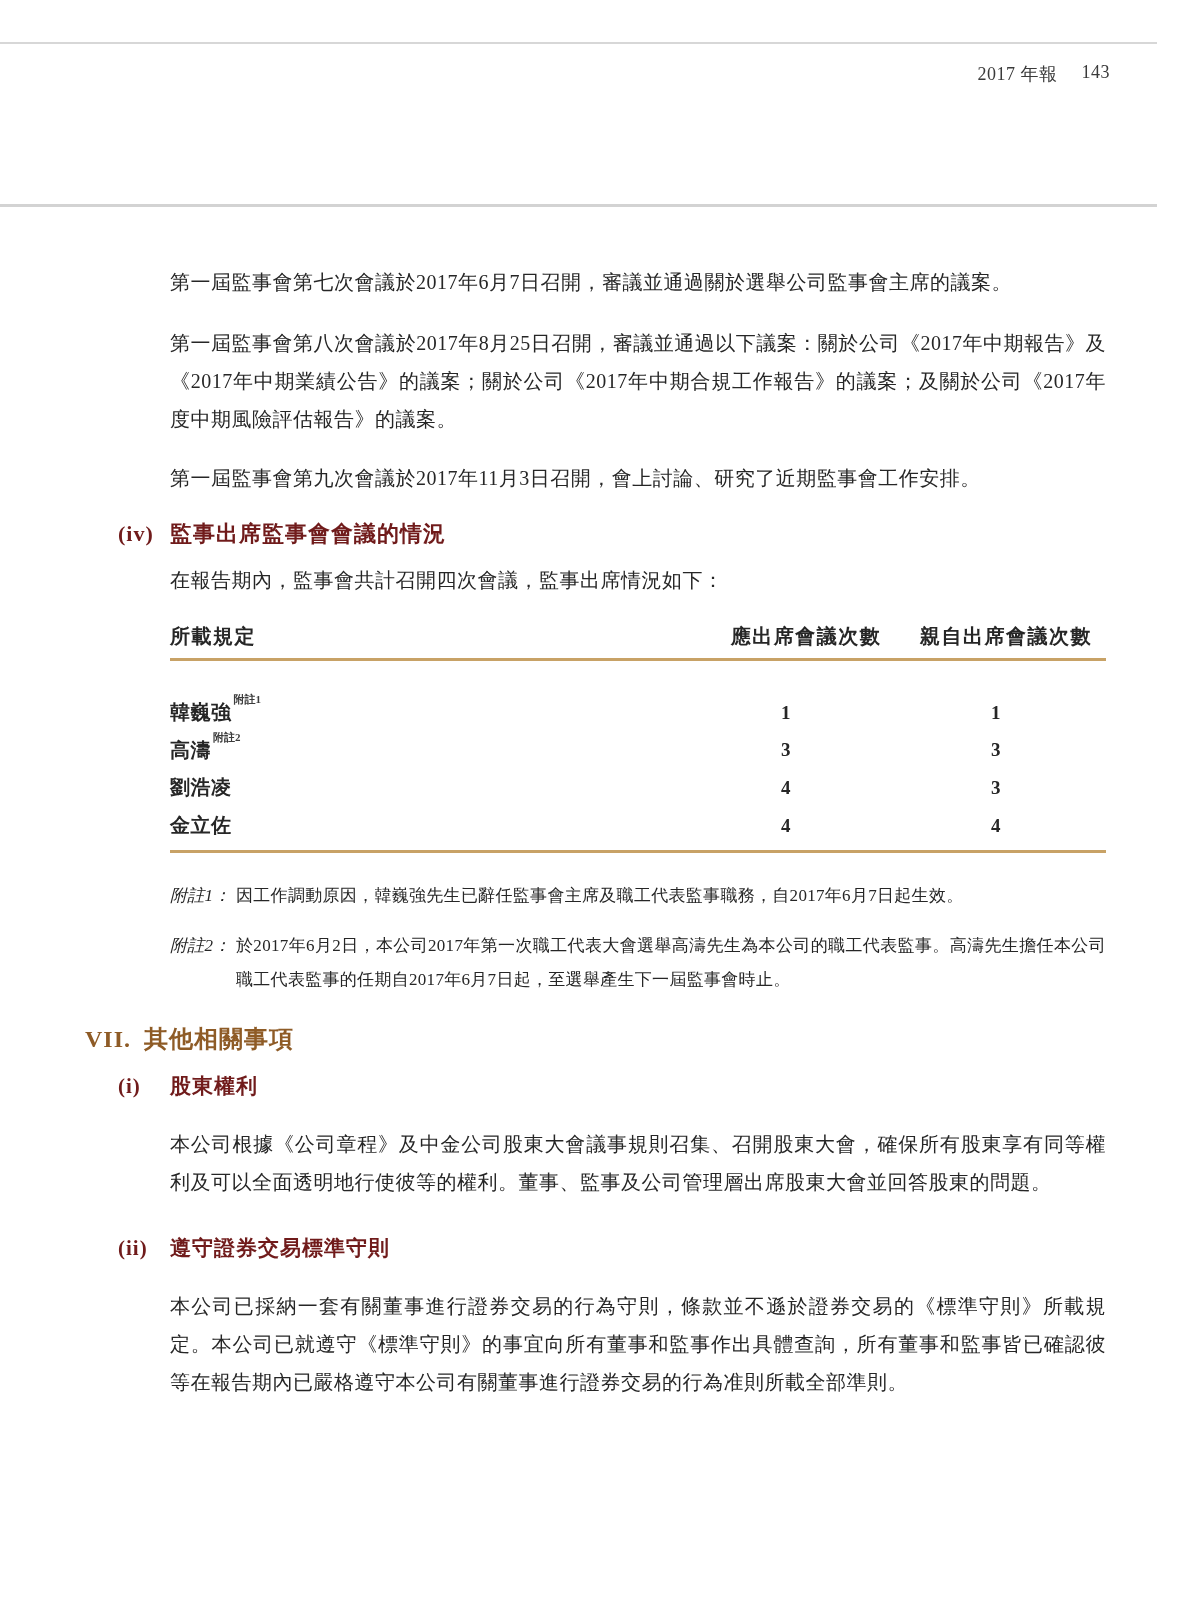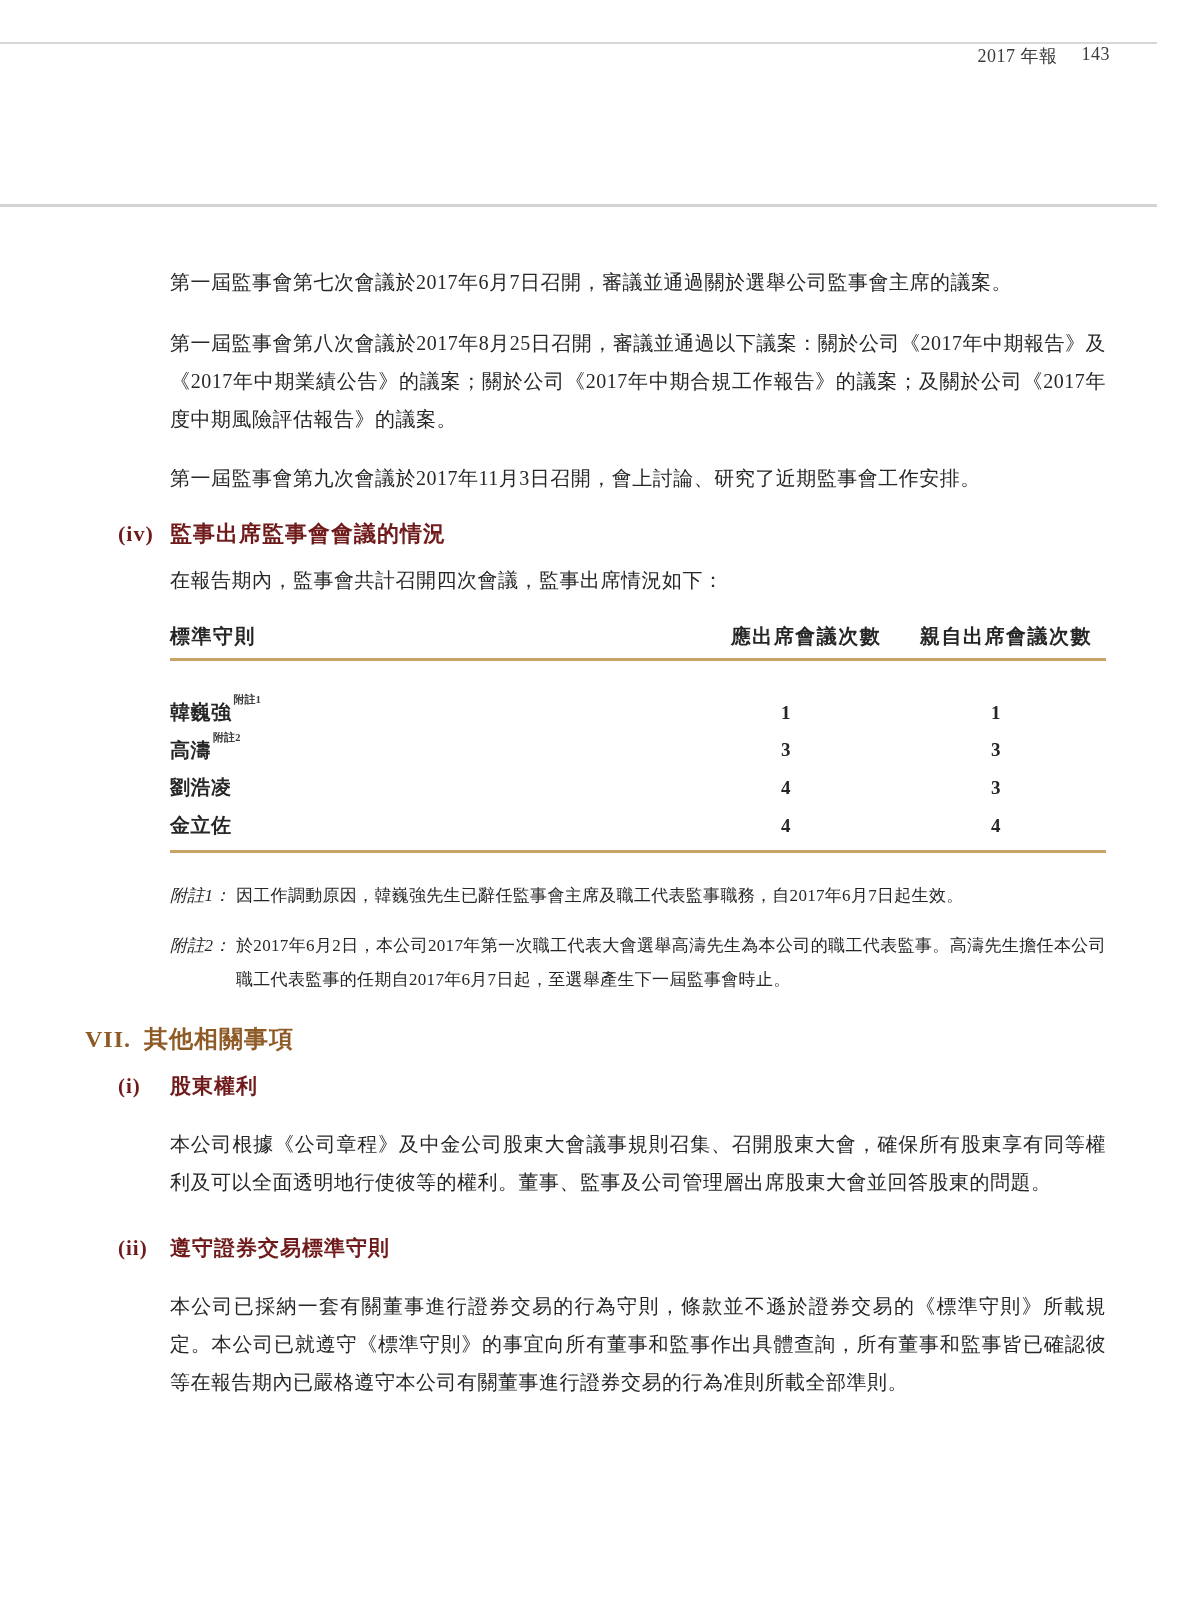--- a/index.html
+++ b/index.html
@@ -1,21 +1,21 @@
 <!DOCTYPE html>
 <html><head>
 <meta charset="utf-8">
 <style>
   html,body{margin:0;padding:0;background:#ffffff;}
   .page{position:relative;width:1190px;height:1615px;background:#ffffff;overflow:hidden;
         font-family:"Liberation Serif","DejaVu Serif",serif;color:#262626;}
   .rule-gray{position:absolute;left:0;width:1157px;height:2px;background:#d7d7d7;}
   .rule-top{top:42px;}
   .rule-second{top:204px;height:3px;background:#d3d3d3;}
-  .page-meta{position:absolute;top:44px;right:80px;display:flex;gap:24px;
+  .page-meta{position:absolute;top:62px;right:80px;display:flex;gap:24px;
              font-size:18px;color:#3a3a3a;letter-spacing:0.5px;}
   .content{position:absolute;left:170px;top:263px;width:936px;}
   .para{font-size:20px;line-height:38px;text-align:justify;letter-spacing:0.5px;margin:0;}
   .p2{margin-top:23px;}
   .p3{margin-top:21px;}
   .h2{position:relative;margin-top:22px;font-size:22px;line-height:30px;font-weight:bold;
       color:#701b1b;letter-spacing:1px;}
   .h2 .lbl{position:absolute;left:-52px;top:0;font-weight:bold;}
   .p4{margin-top:12px;}
   .table{margin-top:20px;}
@@ -63,21 +63,21 @@
 
     <div class="h2">
       <span class="lbl">(iv)</span>
       <span>監事出席監事會會議的情況</span>
     </div>
 
     <p class="para p4">在報告期內，監事會共計召開四次會議，監事出席情況如下：</p>
 
     <div class="table">
       <div class="trow thead">
-        <div class="tname">標準守則</div>
+        <div class="tname">所載規定</div>
         <div class="tnum">應出席會議次數</div>
         <div class="tnum">親自出席會議次數</div>
       </div>
       <div class="gold-rule"></div>
       <div class="tbody">
         <div class="trow">
           <div class="tname"><span>韓巍強</span><sup class="note-ref">附註1</sup></div>
           <div class="tnum num">1</div>
           <div class="tnum num">1</div>
         </div>

